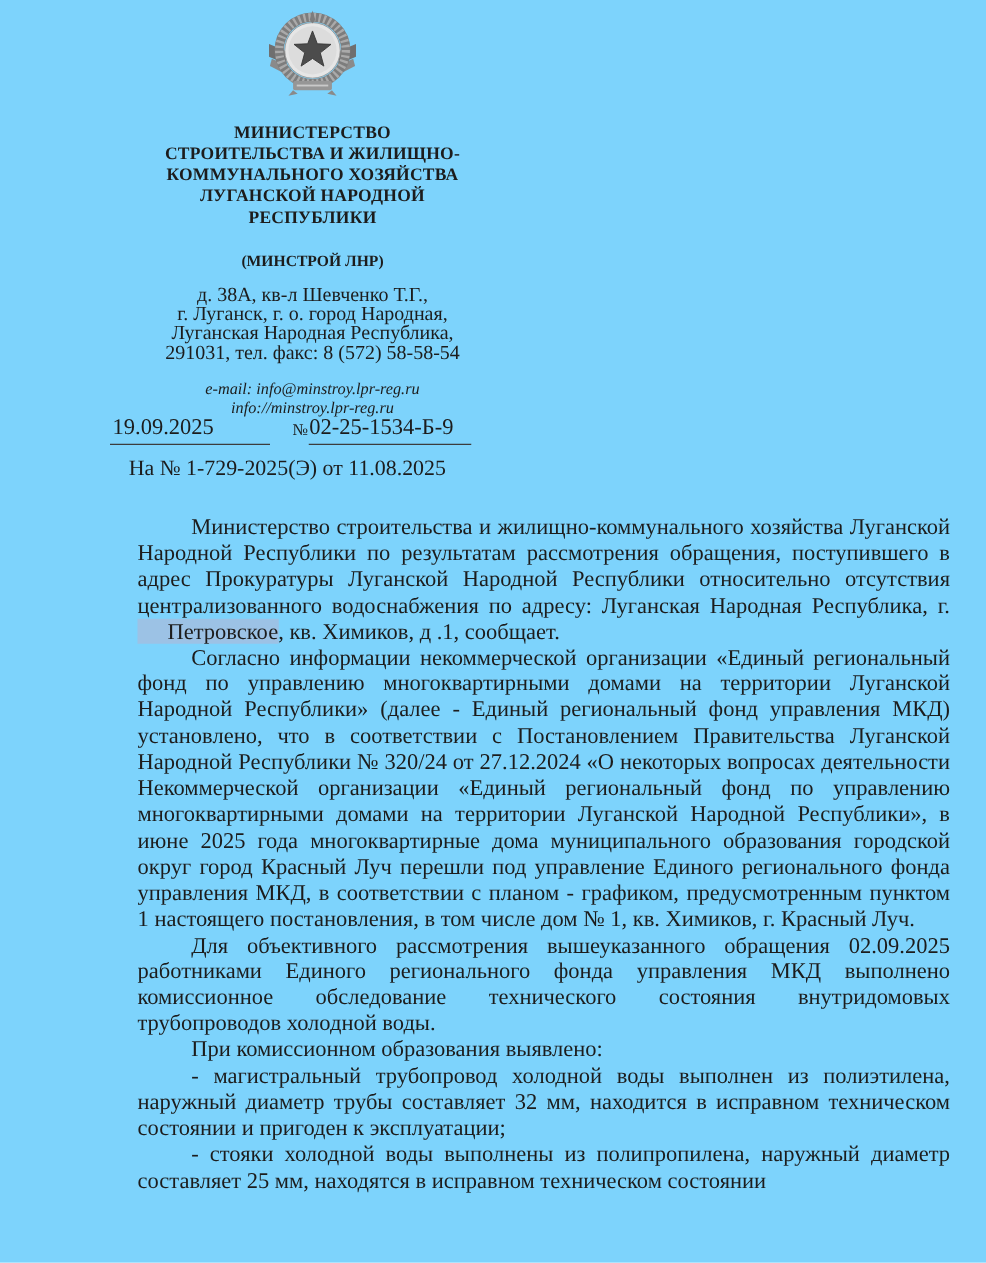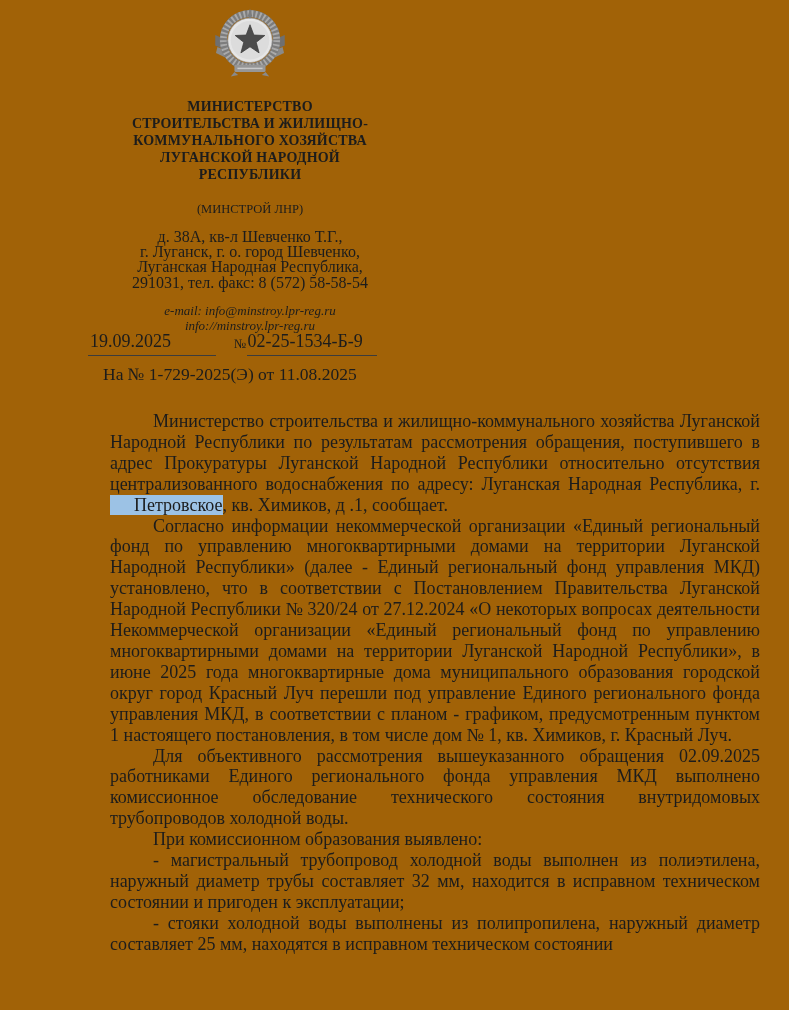--- a/index.html
+++ b/index.html
@@ -3,30 +3,30 @@
 <meta charset="utf-8">
 <style>
   * { margin:0; padding:0; box-sizing:border-box; }
   html,body { background:#ffffff; }
   body {
     width:789px; height:1010px;
     position:relative; overflow:hidden;
     font-family:"Liberation Serif", serif;
     color:#1c1c1c;
   }
-  .page { position:absolute; inset:0; background:#a16207; }
+  .page { position:absolute; inset:0; background:#7dd3fc; }
 
   
   .letterhead-left {
     position:absolute; left:105px; top:6px; width:290px;
     text-align:center;
   }
   .emblem { width:74px; height:76px; margin:0 auto 16px auto; display:block; }
   .ministry-name { font-weight:bold; font-size:14px; line-height:17px; letter-spacing:0.2px; }
-  .short-name { font-weight:normal; font-size:12.5px; margin-top:19px; }
+  .short-name { font-weight:bold; font-size:12.5px; margin-top:19px; }
   .address-block { font-size:16px; line-height:15.2px; margin-top:12px; }
   .contact-block { font-size:13px; line-height:15.2px; margin-top:13px;font-style:italic; }
 
   
   .addressee {
     position:absolute; left:395px; top:107px; width:340px;
     font-size:17.5px; line-height:25px; text-align:left;
   }
 
   
@@ -86,21 +86,21 @@
       <div>СТРОИТЕЛЬСТВА И ЖИЛИЩНО-</div>
       <div>КОММУНАЛЬНОГО ХОЗЯЙСТВА</div>
       <div>ЛУГАНСКОЙ НАРОДНОЙ</div>
       <div>РЕСПУБЛИКИ</div>
     </div>
 
     <div class="short-name">(МИНСТРОЙ ЛНР)</div>
 
     <div class="address-block">
       <div>д. 38А, кв-л Шевченко Т.Г.,</div>
-      <div>г. Луганск, г. о. город Шевченко,</div>
+      <div>г. Луганск, г. о. город Народная,</div>
       <div>Луганская Народная Республика,</div>
       <div>291031, тел. факс: 8 (572) 58-58-54</div>
     </div>
 
     <div class="contact-block">
       <div>e-mail: info@minstroy.lpr-reg.ru</div>
       <div>info://minstroy.lpr-reg.ru</div>
     </div>
   </div>
 

